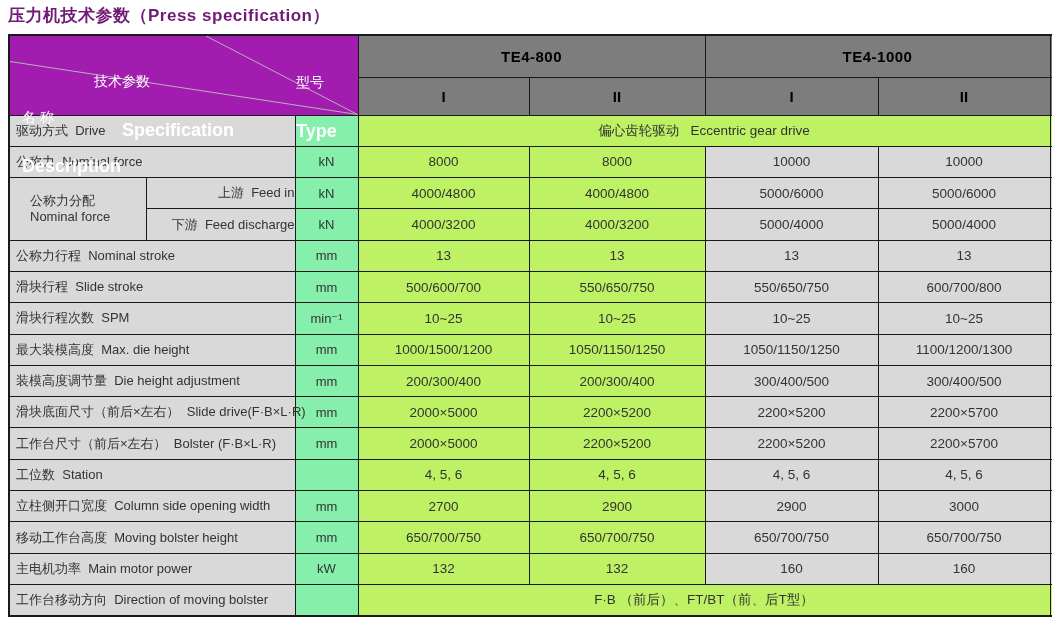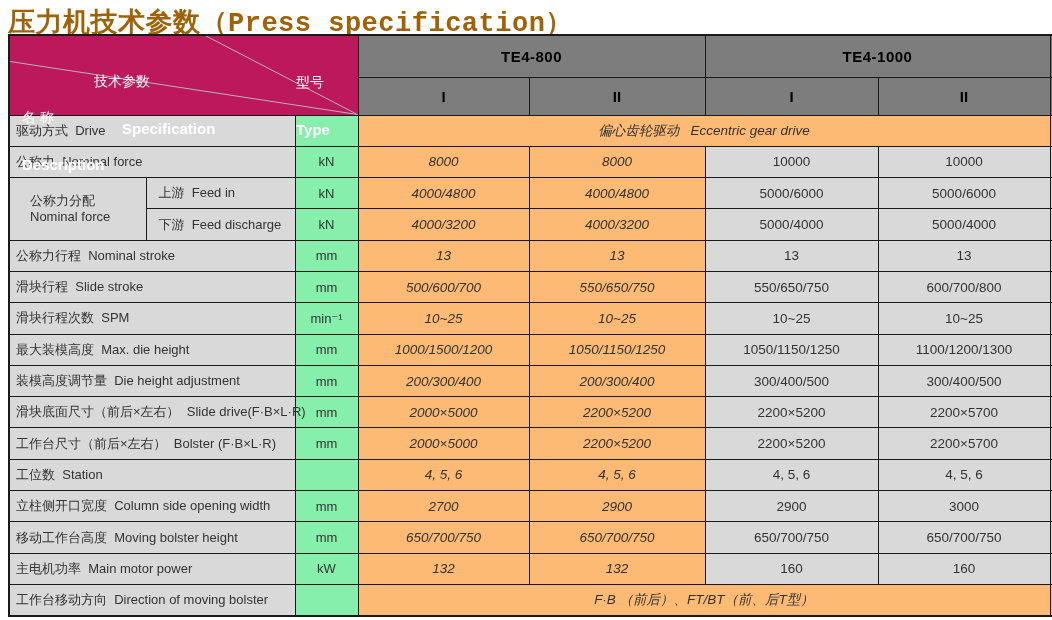--- a/index.html
+++ b/index.html
@@ -1,44 +1,44 @@
 <!DOCTYPE html>
 <html><head>
 <meta charset="utf-8">
 <style>
   * { margin:0; padding:0; box-sizing:border-box; }
   html,body { width:1052px; height:620px; overflow:hidden; background:#fff;
               font-family:"Liberation Sans","DejaVu Sans",sans-serif; }
-  .page-title { position:absolute; left:8px; top:4px; font-size:27px; font-weight:bold;
-                color:#a16207; letter-spacing:0.5px; white-space:pre;font-family:Liberation Mono, monospace; }
+  .page-title { position:absolute; left:8px; top:4px; font-size:17px; font-weight:bold;
+                color:#701a75; letter-spacing:0.5px; white-space:pre; }
   table.spec { position:absolute; left:8px; top:34px; border-collapse:collapse;
                table-layout:fixed; width:1140px; border:2px solid #1a1a1a; }
   col.c-lab1 { width:137px; } col.c-lab2 { width:149px; } col.c-unit { width:63px; }
   col.c-v1 { width:171px; } col.c-v2 { width:176px; } col.c-v3 { width:173px; }
   col.c-v4 { width:172px; } col.c-sliver { width:99px; }
   td, th { border:1px solid #1a1a1a; font-size:13.5px; color:#333; vertical-align:middle; }
   thead tr.hr1 { height:42px; } thead tr.hr2 { height:38px; }
   tbody tr { height:31.3px; }
   .hd { background:#7d7d7d; color:#000000; text-align:center; font-weight:bold; font-size:15px; }
   .hd-model { letter-spacing:0.5px; }
-  .diag { background:#be185d; position:relative; padding:0; }
+  .diag { background:#a21caf; position:relative; padding:0; }
   .diag svg { position:absolute; left:0; top:0; width:100%; height:100%; }
   .dg { position:absolute; color:#fff; line-height:1.15; white-space:pre; }
   .dg .zh { display:block; font-size:14px; font-weight:normal; }
-  .dg .en { display:block; font-size:15px; font-weight:bold; }
+  .dg .en { display:block; font-size:18px; font-weight:bold; }
   .dg-spec { left:84px; top:6px; }
   .dg-spec .en { margin-left:28px; }
   .dg-type { left:286px; top:7px; }
   .dg-desc { left:12px; top:42px; }
   .lab { background:#d9d9d9; text-align:left; padding-left:6px; white-space:pre; font-size:13px; }
-  .sub { background:#d9d9d9; text-align:left; padding-left:12px; white-space:pre; font-size:13px; }
+  .sub { background:#d9d9d9; text-align:right; padding-left:12px; white-space:pre; font-size:13px; }
   .grp { background:#d9d9d9; text-align:left; padding-left:20px; font-size:13px; line-height:1.25; }
   .grp span { display:block; white-space:pre; }
   .unit { background:#86efac; text-align:center; font-size:13px; }
-  .w { background:#fdba74; text-align:center;font-style:italic; }
+  .w { background:#bef264; text-align:center; }
   .g { background:#d9d9d9; text-align:center; }
   .span-val { text-align:center; white-space:pre; }
 </style>
 </head>
 <body>
 
 <h1 class="page-title">压力机技术参数（Press specification）</h1>
 
 <table class="spec">
   <colgroup>

